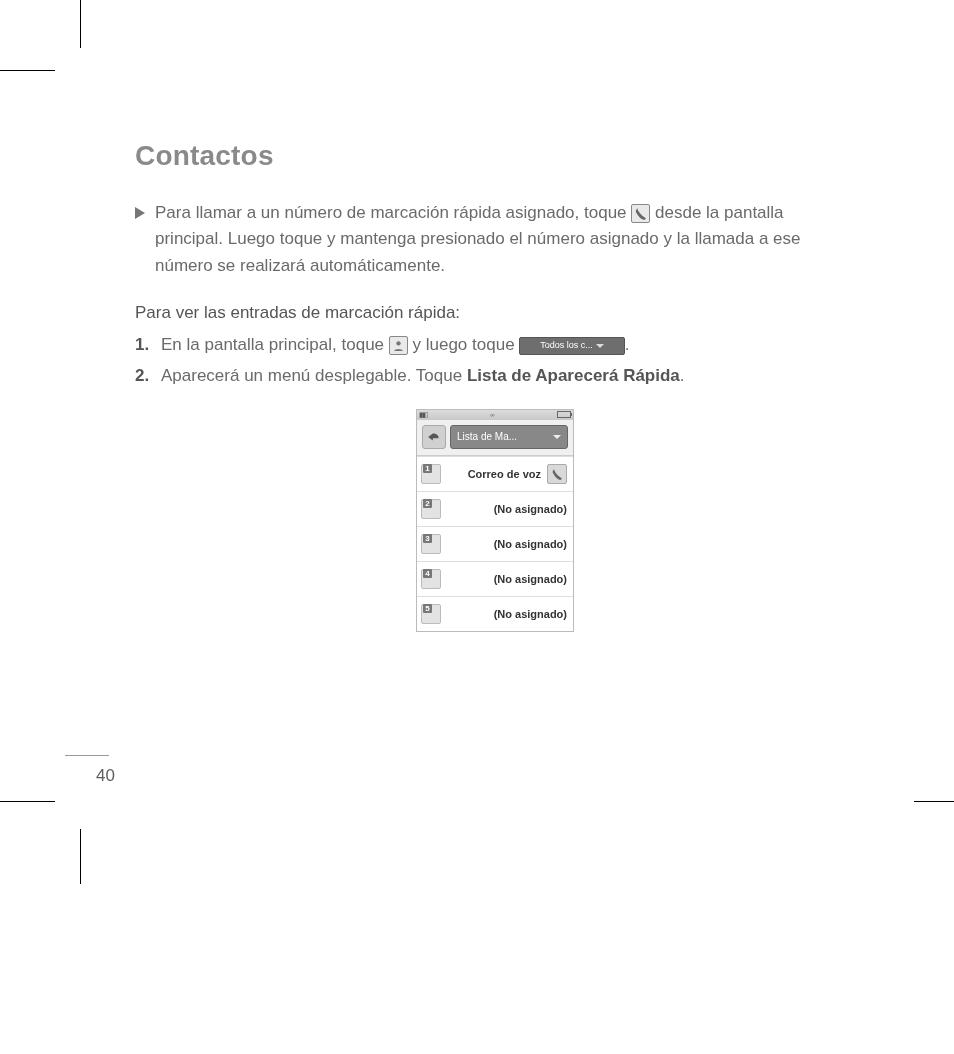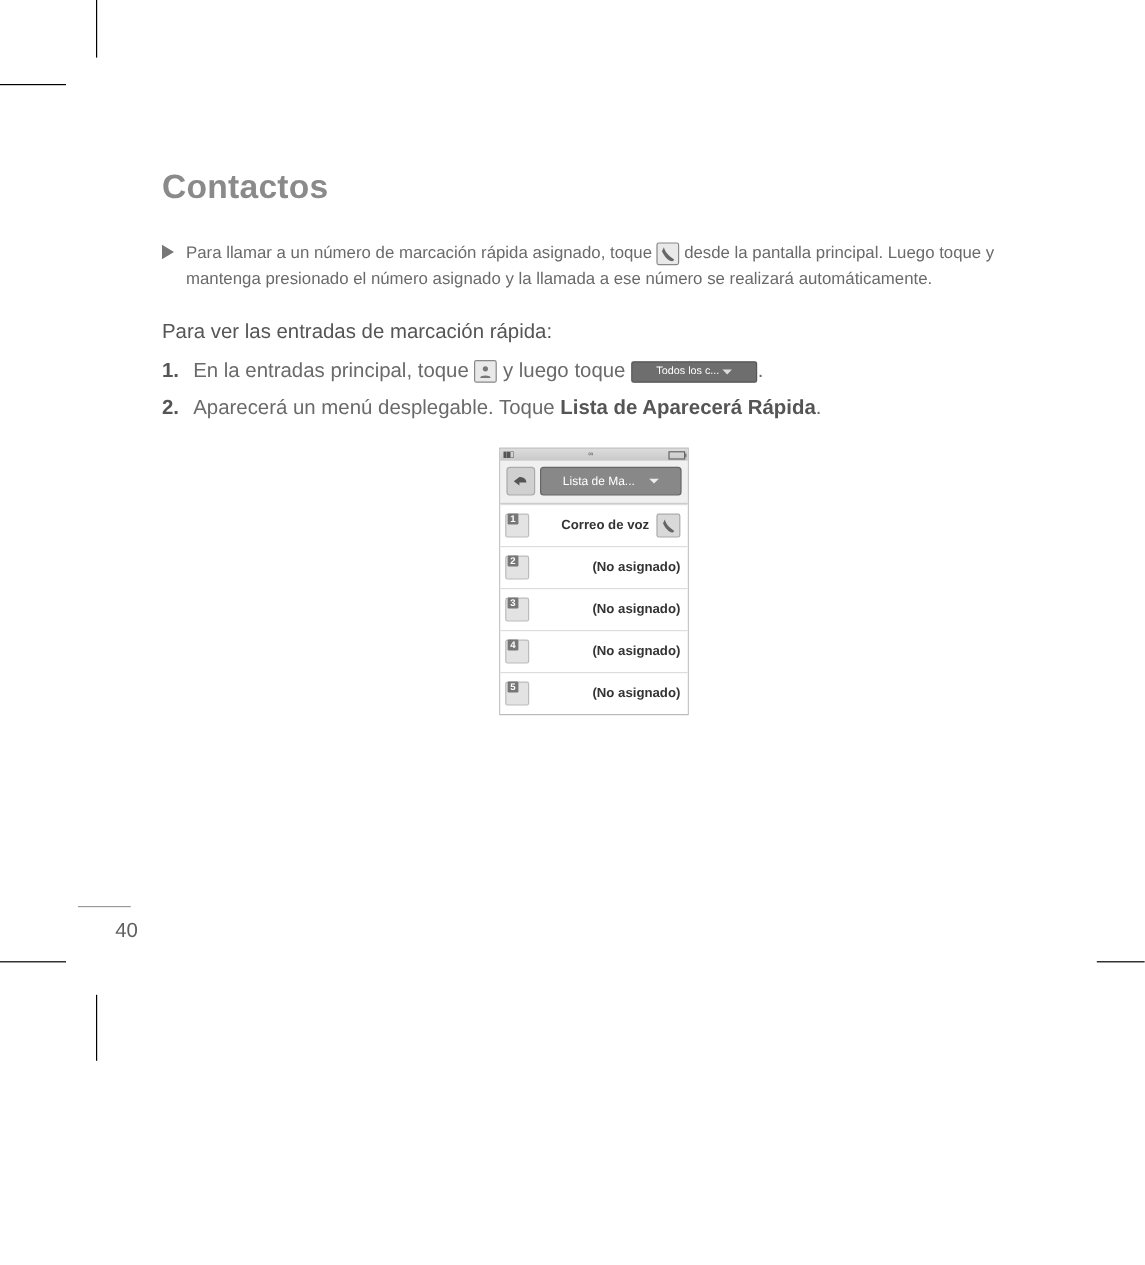--- a/index.html
+++ b/index.html
@@ -5,21 +5,21 @@
   html,body{margin:0;padding:0;background:#fff;font-family:"Helvetica Neue",Helvetica,Arial,sans-serif;color:#5f5f5f}
   .page{width:954px;height:886px;position:relative;box-sizing:border-box;background:#fff}
   
   .crop-tl-h{position:absolute;top:70px;left:0;width:55px;height:0;border-top:1px solid #000}
   .crop-tl-v{position:absolute;top:0;left:80px;width:0;height:48px;border-left:1px solid #000}
   .crop-bl-h{position:absolute;bottom:84px;left:0;width:55px;height:0;border-top:1px solid #000}
   .crop-bl-v{position:absolute;bottom:2px;left:80px;width:0;height:55px;border-left:1px solid #000}
   .crop-br-h{position:absolute;bottom:84px;right:0;width:40px;height:0;border-top:1px solid #000}
   .content{position:absolute;top:140px;left:135px;width:720px}
   h1{font-size:28px;font-weight:600;color:#8a8a8a;margin:0 0 28px 0;letter-spacing:.2px}
-  .bullet-para{display:flex;gap:10px;margin:0 0 24px 0;line-height:1.55;font-size:14px;color:#6a6a6a}
+  .bullet-para{display:flex;gap:10px;margin:0 0 24px 0;line-height:1.55;font-size:17px;color:#6a6a6a}
   .arrow-icon{color:#7a7a7a;flex:0 0 auto;margin-top:1px}
   .bullet-text{padding-left:0}
   .sub-head{font-weight:400;color:#555;font-size:17px;margin:8px 0 8px 0}
   .step{display:flex;gap:8px;font-size:17px;line-height:1.7;color:#6a6a6a;margin:0 0 2px 0;align-items:flex-start}
   .step-num{font-weight:700;color:#555;min-width:18px}
   .step-body{flex:1}
   .step-body .bold{font-weight:700;color:#555}
   .inline-icon{display:inline-flex;align-items:center;justify-content:center;vertical-align:middle;border:1px solid #888;background:#e9e9e9;height:17px;border-radius:2px}
   .inline-icon.sq{width:17px}
   .inline-icon svg{display:block}
@@ -27,21 +27,21 @@
   .inline-chip .tri{margin-left:3px;width:0;height:0;border-left:4px solid transparent;border-right:4px solid transparent;border-top:4px solid #ddd}
   
   .phone{width:156px;margin:18px auto 0;border:1px solid #bbb;background:#f3f3f3}
   .ph-status{height:10px;background:linear-gradient(#dcdcdc,#c8c8c8);display:flex;align-items:center;justify-content:space-between;padding:0 2px;font-size:6px;color:#555}
   .ph-status .sig{font-size:7px;letter-spacing:-1px}
   .ph-status .batt{display:inline-block;width:12px;height:5px;border:1px solid #666;position:relative}
   .ph-status .batt::after{content:"";position:absolute;right:-2px;top:1px;width:1px;height:3px;background:#666}
   .ph-top{display:flex;align-items:center;gap:4px;padding:5px 5px 6px;background:#f0f0f0;border-bottom:1px solid #ccc}
   .ph-back{width:22px;height:22px;background:#d0d0d0;border:1px solid #aaa;border-radius:3px;display:flex;align-items:center;justify-content:center}
   .ph-back svg{display:block}
-  .ph-dd{flex:1;height:22px;background:#888;border:1px solid #666;border-radius:3px;color:#fff;font-size:10px;display:flex;align-items:center;padding:0 18px;justify-content:space-between}
+  .ph-dd{flex:1;height:22px;background:#888;border:1px solid #666;border-radius:3px;color:#fff;font-size:10px;display:flex;align-items:center;padding:0 6px;justify-content:space-between}
   .ph-dd .tri{width:0;height:0;border-left:4px solid transparent;border-right:4px solid transparent;border-top:4px solid #eee}
   .ph-list{}
   .ph-row{display:flex;align-items:center;background:#fff;border-top:1px solid #ddd;height:34px;padding:0 6px 0 4px;gap:6px}
   .ph-key{width:18px;height:18px;background:#e3e3e3;border:1px solid #bbb;border-radius:2px;position:relative;flex:0 0 auto}
   .ph-key .n{position:absolute;top:-1px;left:1px;font-size:8px;font-weight:700;background:#777;color:#fff;width:9px;height:9px;display:flex;align-items:center;justify-content:center;border-radius:1px}
   .ph-label{flex:1;text-align:right;font-size:11px;font-weight:700;color:#333}
   .ph-call{width:18px;height:18px;background:#d9d9d9;border:1px solid #aaa;border-radius:2px;display:flex;align-items:center;justify-content:center;flex:0 0 auto}
   .page-num-line{position:absolute;bottom:130px;left:65px;width:44px;height:0;border-top:1px solid #9a9a9a}
   .page-num{position:absolute;bottom:100px;left:96px;font-size:17px;color:#5f5f5f}
 </style>
@@ -73,21 +73,21 @@
         </span>
         <span> desde la pantalla principal. Luego toque y mantenga presionado el número asignado y la llamada a ese número se realizará automáticamente.</span>
       </span>
     </div>
 
     <div class="sub-head">Para ver las entradas de marcación rápida:</div>
 
     <div class="step">
       <span class="step-num">1.</span>
       <span class="step-body">
-        <span> En la entradas principal, toque </span>
+        <span> En la pantalla principal, toque </span>
         <span class="inline-icon sq">
           <svg width="13" height="13" viewBox="0 0 24 24">
               <circle cx="12" cy="8" r="4" fill="#777"></circle>
               <path d="M4 22c0-5 16-5 16 0" fill="#777"></path>
             </svg>
         </span>
         <span> y luego toque </span>
         <span class="inline-chip">
           <span>Todos los c...</span>
           <span class="tri"></span>

